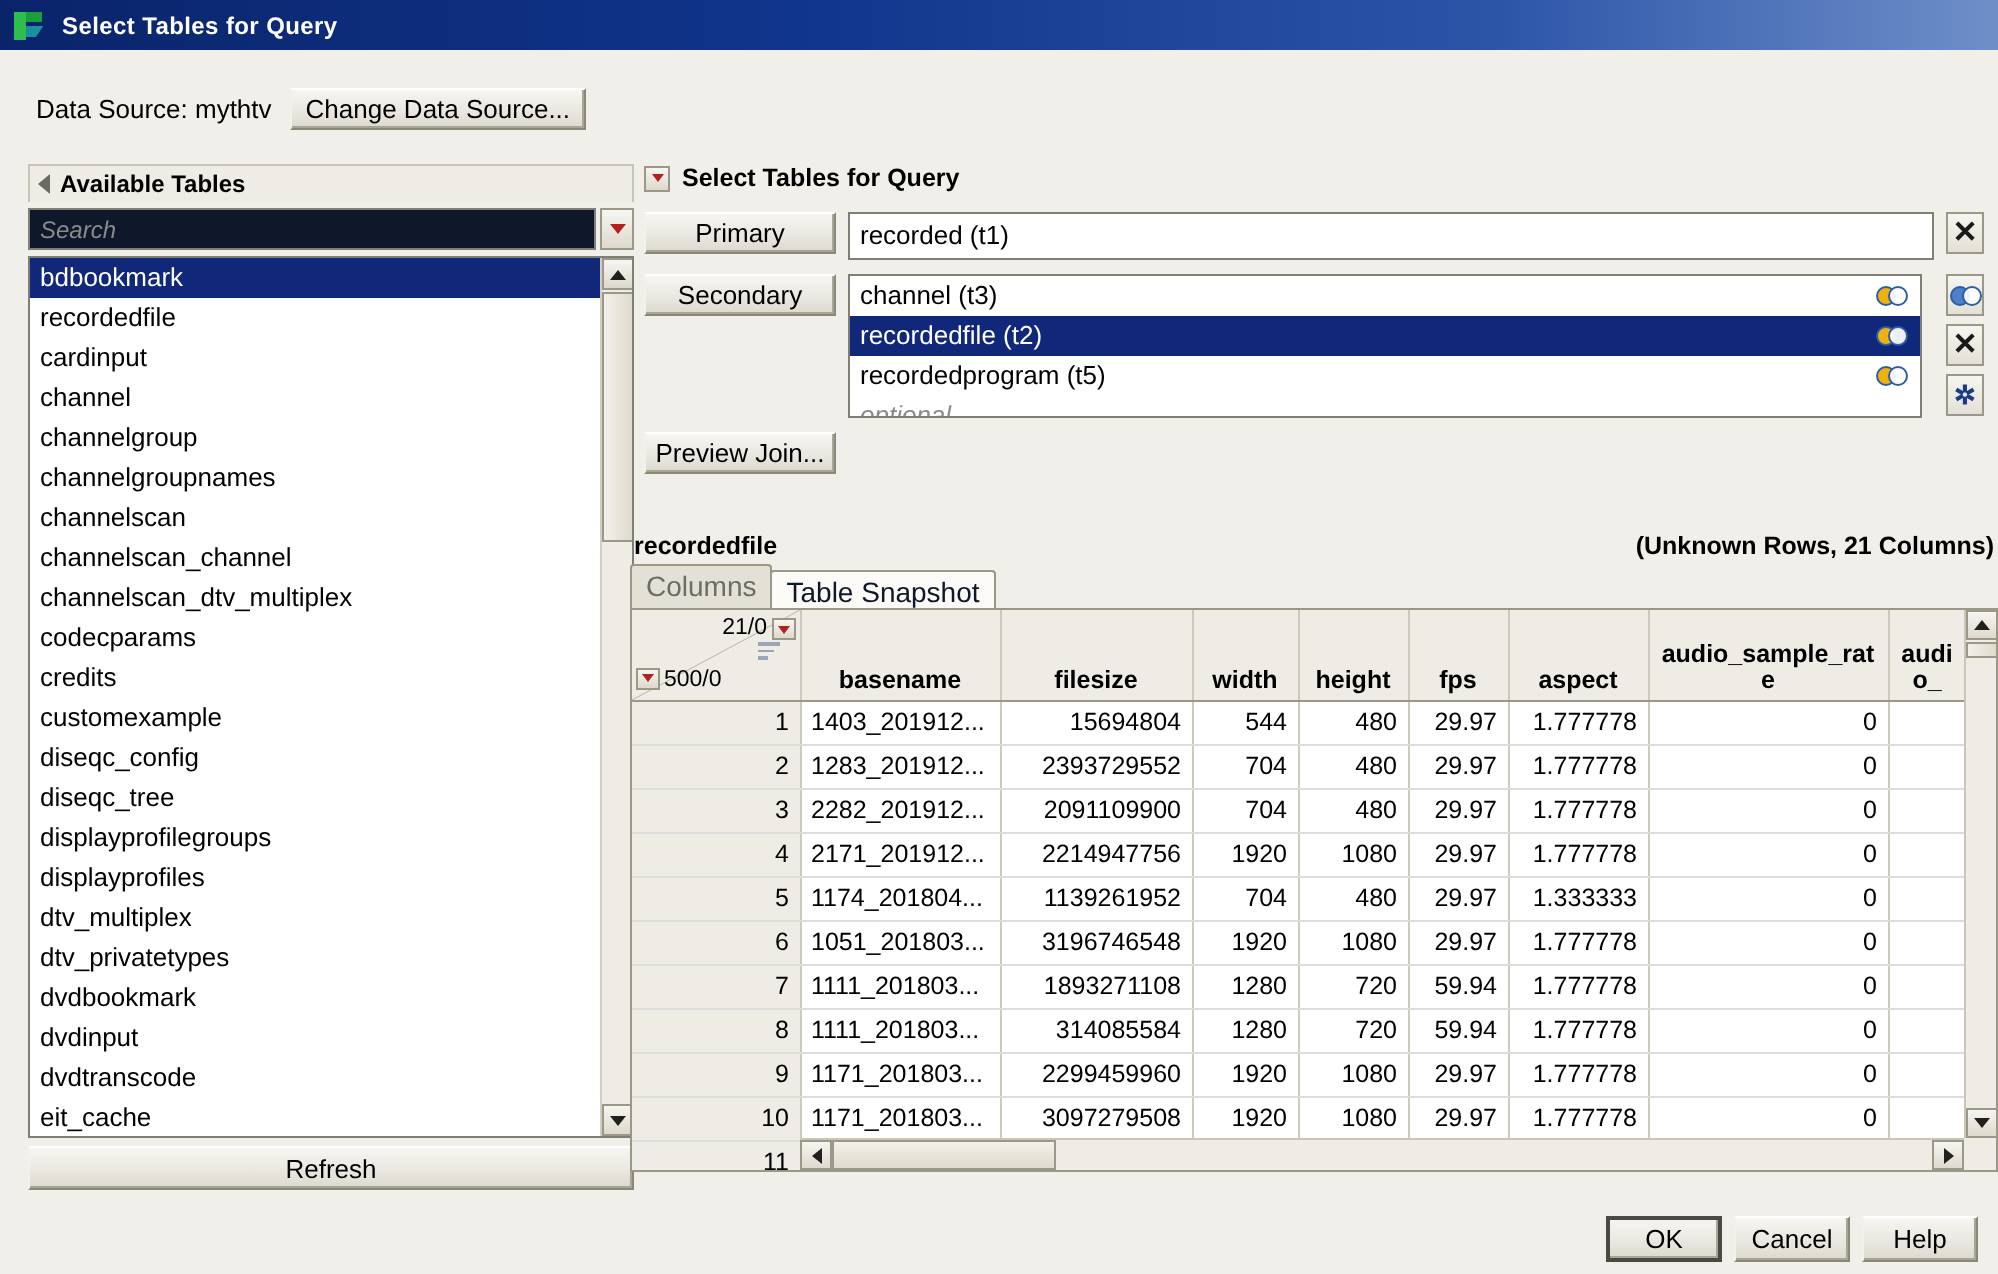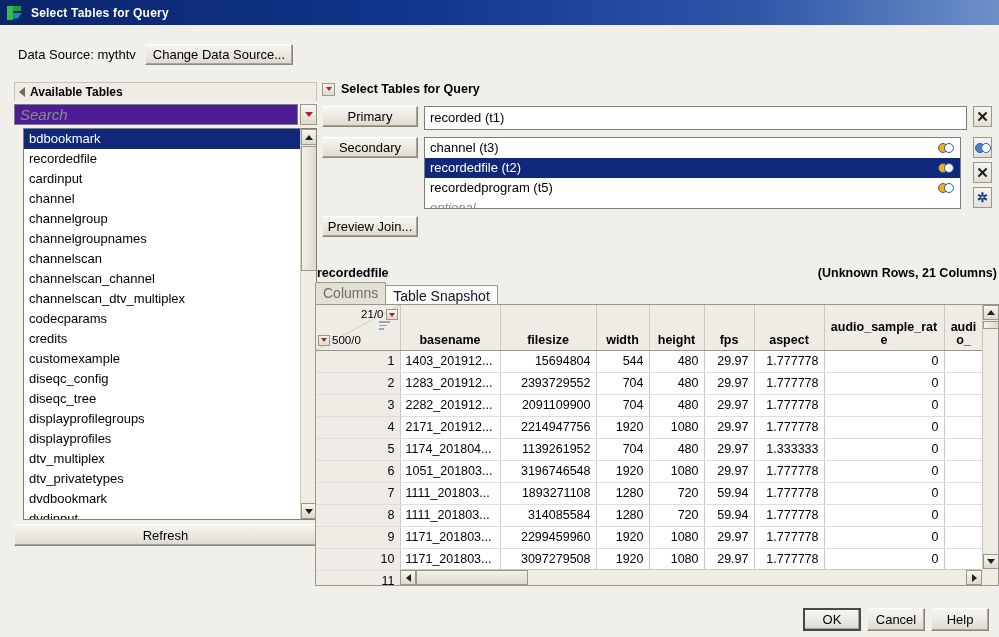--- a/index.html
+++ b/index.html
@@ -89,23 +89,23 @@
   .panel-header-title { font-weight: bold; font-size: 12px; }
 
   .search-wrap {
     display: flex; align-items: stretch;
     margin-top: 3px;
     height: 21px;
   }
   .search-input {
     flex: 1;
     border: 1px solid #7f7f76;
-    background: #4c1d95;
+    background: #0f172a;
     font-family: "Liberation Sans", sans-serif;
-    font-size: 15px;
+    font-size: 12px;
     font-style: italic;
     color: #888;
     padding: 0 5px;
     outline: none;
   }
   .search-input::placeholder { color: #8a8a8a; font-style: italic; opacity: 1; }
   .search-drop {
     width: 17px; margin-left: 2px;
     border: 1px solid #9b9888;
     background: linear-gradient(to bottom,#f6f5f1,#ddd9cd);
@@ -114,25 +114,24 @@
   .red-tri {
     width: 0; height: 0;
     border-left: 4px solid transparent;
     border-right: 4px solid transparent;
     border-top: 5px solid #b32020;
   }
 
   .list-box {
     position: relative;
     margin-top: 3px;
-    height: 392px;
+    height: 441px;
     border: 1px solid #7f7f76;
     background: #fff;
     overflow: hidden;
-    margin-left: 9px;
   }
   .list-scroll-area {
     position: absolute; left: 0; top: 0; right: 16px; bottom: 0;
     overflow: hidden;
   }
   .list-item {
     height: 20px; line-height: 20px;
     padding-left: 5px;
     font-size: 13px;
     white-space: nowrap;
@@ -339,21 +338,21 @@
     position: absolute; left:0; top:0; right:0; bottom:0;
     background: linear-gradient(to bottom right, transparent calc(50% - 0.5px), #bdbab0 50%, transparent calc(50% + 0.5px));
   }
   .corner-tr {
     position: absolute; right: 2px; top: 3px;
     display: flex; align-items: center; gap: 2px;
     font-size: 11.5px; font-weight: normal;
   }
   .corner-bl {
     position: absolute; left: 2px; bottom: 3px;
-    display: flex; align-items: center; gap: 2px;
+    display: flex; align-items: flex-start; gap: 2px;
     font-size: 11.5px; font-weight: normal;
   }
   .mini-drop {
     width: 12px; height: 11px;
     border: 1px solid #9b9888;
     background: linear-gradient(to bottom,#f6f5f1,#ddd9cd);
     display: flex; align-items: center; justify-content: center;
   }
   .mini-drop .red-tri { border-top-width: 4px; border-left-width: 3px; border-right-width: 3px; }
   .corner-lines {

